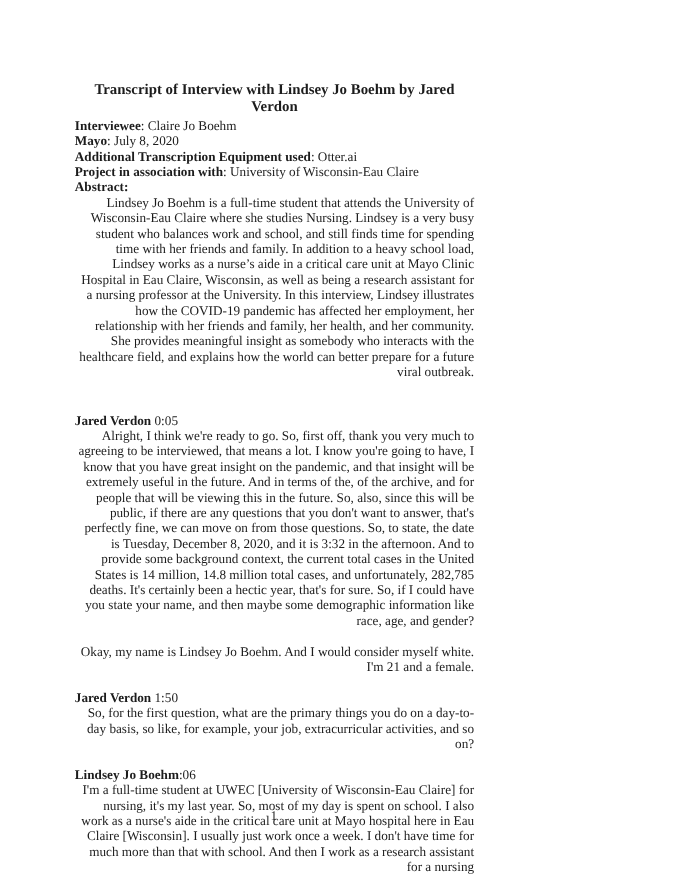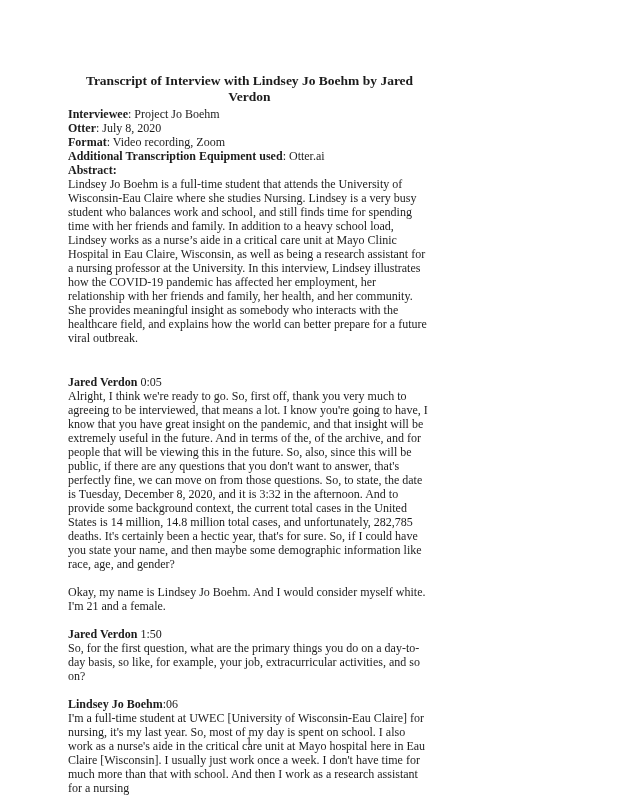--- a/index.html
+++ b/index.html
@@ -35,21 +35,21 @@
   }
   .abstract-section {
   }
   .abstract-heading {
     font-weight: bold;
     line-height: 14px;
   }
   .para {
     margin: 0;
     line-height: 14px;
-    text-align: left;
+    text-align: right;
   }
   .transcript {
     margin-top: 30px;
   }
   .speaker-block {
     margin-bottom: 14px;
   }
   .speaker-line {
     line-height: 14px;
   }
@@ -65,30 +65,30 @@
 </style>
 </head>
 <body>
 
 <div class="page">
 
   <h1 class="doc-title">Transcript of Interview with Lindsey Jo Boehm by Jared Verdon</h1>
 
   <div>
     <div class="meta-line">
-      <span class="b">Interviewee</span><span>: Project Jo Boehm</span>
+      <span class="b">Interviewee</span><span>: Claire Jo Boehm</span>
     </div>
     <div class="meta-line">
-      <span class="b">Otter</span><span>: July 8, 2020</span>
-    </div>
-    <div class="meta-line">
-      <span class="b">Format</span><span>: Video recording, Zoom</span>
+      <span class="b">Mayo</span><span>: July 8, 2020</span>
     </div>
     <div class="meta-line">
       <span class="b">Additional Transcription Equipment used</span><span>: Otter.ai</span>
+    </div>
+    <div class="meta-line">
+      <span class="b">Project in association with</span><span>: University of Wisconsin-Eau Claire</span>
     </div>
   </div>
 
   <div class="abstract-section">
     <div class="abstract-heading">Abstract:</div>
     <p class="para">Lindsey Jo Boehm is a full-time student that attends the University of Wisconsin-Eau Claire where she studies Nursing. Lindsey is a very busy student who balances work and school, and still finds time for spending time with her friends and family. In addition to a heavy school load, Lindsey works as a nurse’s aide in a critical care unit at Mayo Clinic Hospital in Eau Claire, Wisconsin, as well as being a research assistant for a nursing professor at the University. In this interview, Lindsey illustrates how the COVID-19 pandemic has affected her employment, her relationship with her friends and family, her health, and her community. She provides meaningful insight as somebody who interacts with the healthcare field, and explains how the world can better prepare for a future viral outbreak.</p>
   </div>
 
   <div class="transcript">
 

